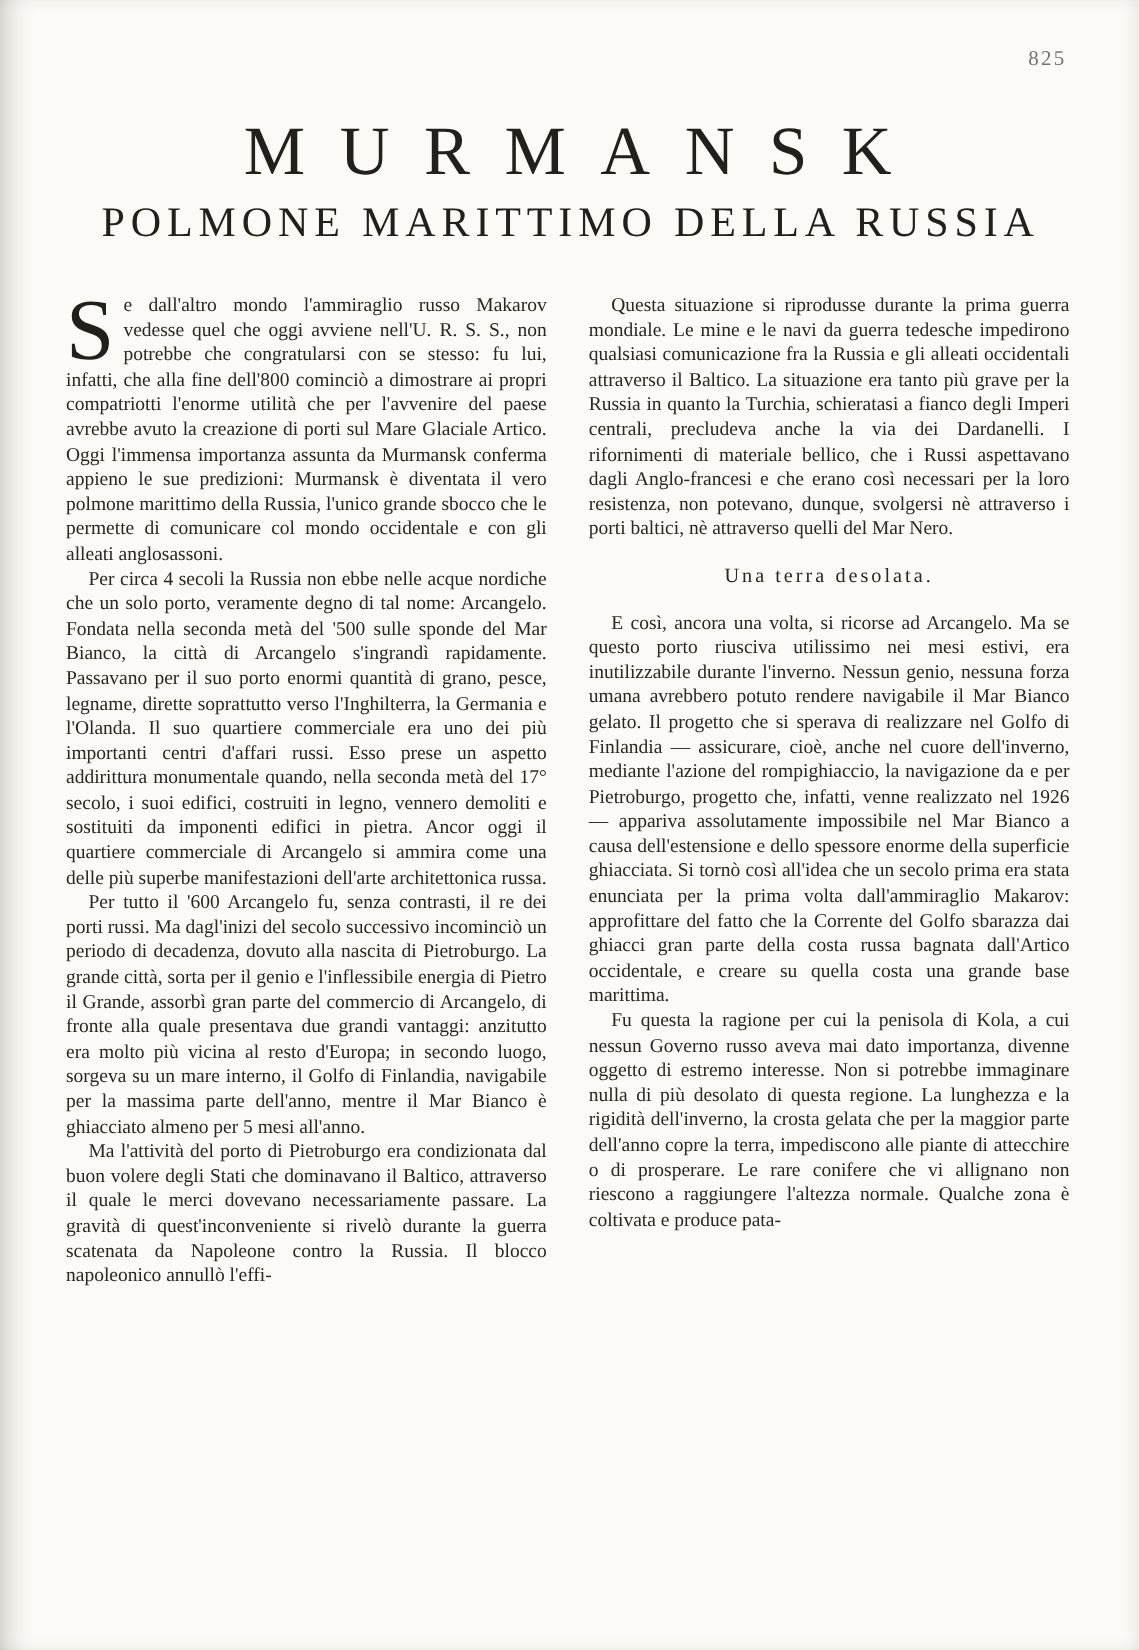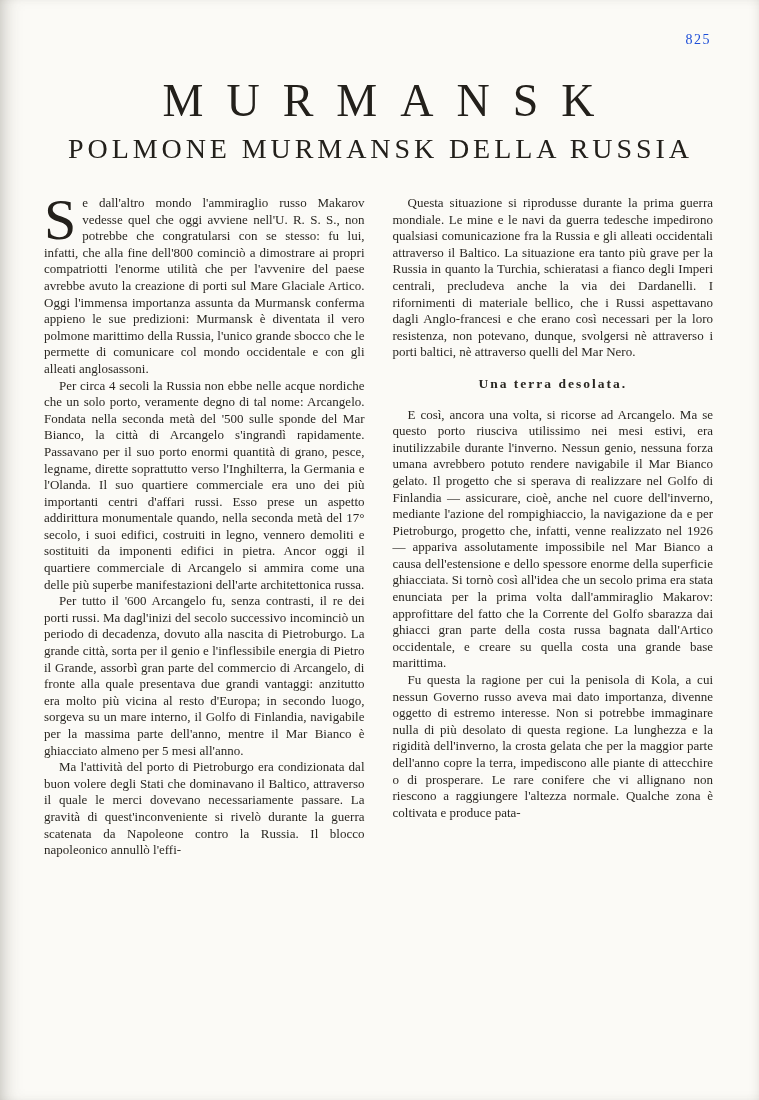--- a/index.html
+++ b/index.html
@@ -21,21 +21,21 @@
     background: #fbfaf6;
     color: #2a2722;
     padding: 28px 46px 0 44px;
     box-shadow: inset 14px 0 22px -16px rgba(60,55,45,0.45),
                 inset -6px 0 14px -10px rgba(60,55,45,0.25);
   }
   .page-number {
     text-align: right;
     font-size: 14px;
     letter-spacing: 1.5px;
-    color: #1d4ed8;
+    color: #737373;
     margin: 4px 2px 0 0;
   }
   .title {
     margin: 26px 0 4px 0;
     text-align: center;
     font-size: 46px;
     font-weight: normal;
     letter-spacing: 0.5em;
     padding-left: 0.5em; 
     white-space: nowrap;
@@ -75,35 +75,35 @@
     float: left;
     font-size: 58px;
     line-height: 44px;
     padding: 3px 6px 0 0;
     color: #23201b;
   }
   .section-heading {
     margin: 15px 0 14px 0;
     text-align: center;
     font-size: 13.5px;
-    font-weight: bold;
+    font-weight: normal;
     letter-spacing: 2px;
     color: #2a2722;
   }
 </style>
 </head>
 <body>
 
 <div class="scan">
 
   <div class="page-number">825</div>
 
   <h1 class="title">MURMANSK</h1>
 
-  <h2 class="subtitle">POLMONE MURMANSK DELLA RUSSIA</h2>
+  <h2 class="subtitle">POLMONE MARITTIMO DELLA RUSSIA</h2>
 
   <div class="columns">
 
     <div class="col">
       <p class="first"><span class="dropcap">S</span><span>e dall'altro mondo l'ammiraglio russo Makarov vedesse quel che oggi avviene nell'U. R. S. S., non potrebbe che congratularsi con se stesso: fu lui, infatti, che alla fine dell'800 cominciò a dimostrare ai propri compatriotti l'enorme utilità che per l'avvenire del paese avrebbe avuto la creazione di porti sul Mare Glaciale Artico. Oggi l'immensa importanza assunta da Murmansk conferma appieno le sue predizioni: Murmansk è diventata il vero polmone marittimo della Russia, l'unico grande sbocco che le permette di comunicare col mondo occidentale e con gli alleati anglosassoni.</span></p>
       <p>Per circa 4 secoli la Russia non ebbe nelle acque nordiche che un solo porto, veramente degno di tal nome: Arcangelo. Fondata nella seconda metà del '500 sulle sponde del Mar Bianco, la città di Arcangelo s'ingrandì rapidamente. Passavano per il suo porto enormi quantità di grano, pesce, legname, dirette soprattutto verso l'Inghilterra, la Germania e l'Olanda. Il suo quartiere commerciale era uno dei più importanti centri d'affari russi. Esso prese un aspetto addirittura monumentale quando, nella seconda metà del 17° secolo, i suoi edifici, costruiti in legno, vennero demoliti e sostituiti da imponenti edifici in pietra. Ancor oggi il quartiere commerciale di Arcangelo si ammira come una delle più superbe manifestazioni dell'arte architettonica russa.</p>
       <p>Per tutto il '600 Arcangelo fu, senza contrasti, il re dei porti russi. Ma dagl'inizi del secolo successivo incominciò un periodo di decadenza, dovuto alla nascita di Pietroburgo. La grande città, sorta per il genio e l'inflessibile energia di Pietro il Grande, assorbì gran parte del commercio di Arcangelo, di fronte alla quale presentava due grandi vantaggi: anzitutto era molto più vicina al resto d'Europa; in secondo luogo, sorgeva su un mare interno, il Golfo di Finlandia, navigabile per la massima parte dell'anno, mentre il Mar Bianco è ghiacciato almeno per 5 mesi all'anno.</p>
       <p>Ma l'attività del porto di Pietroburgo era condizionata dal buon volere degli Stati che dominavano il Baltico, attraverso il quale le merci dovevano necessariamente passare. La gravità di quest'inconveniente si rivelò durante la guerra scatenata da Napoleone contro la Russia. Il blocco napoleonico annullò l'effi-</p>
     </div>
 

